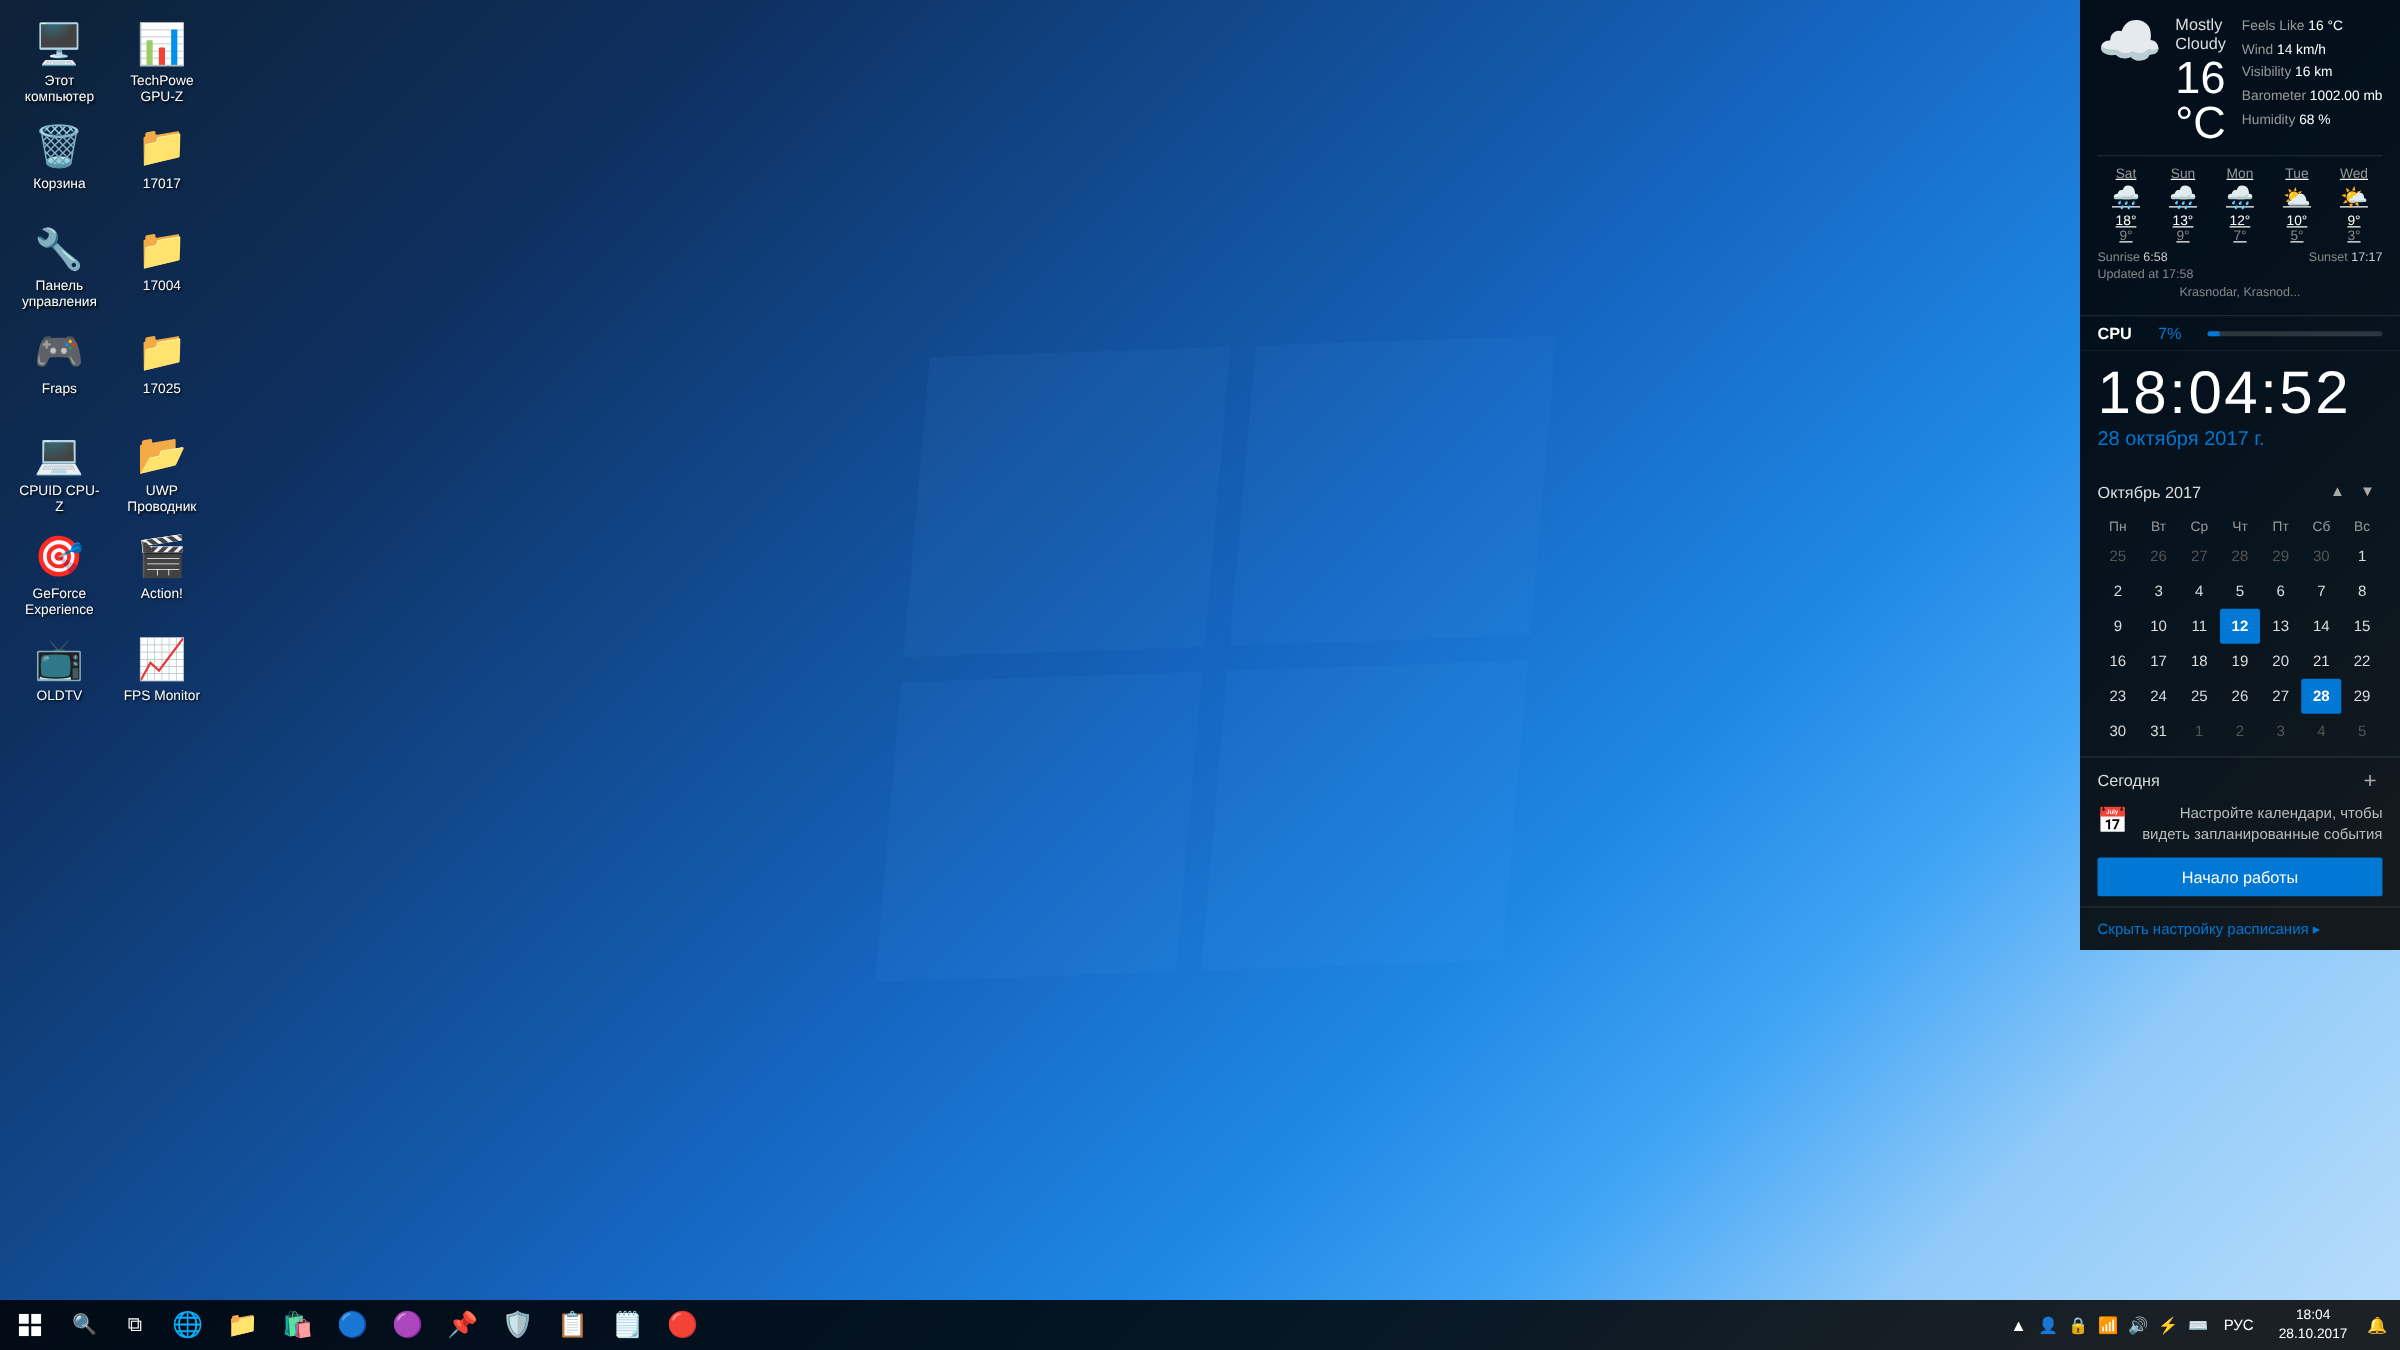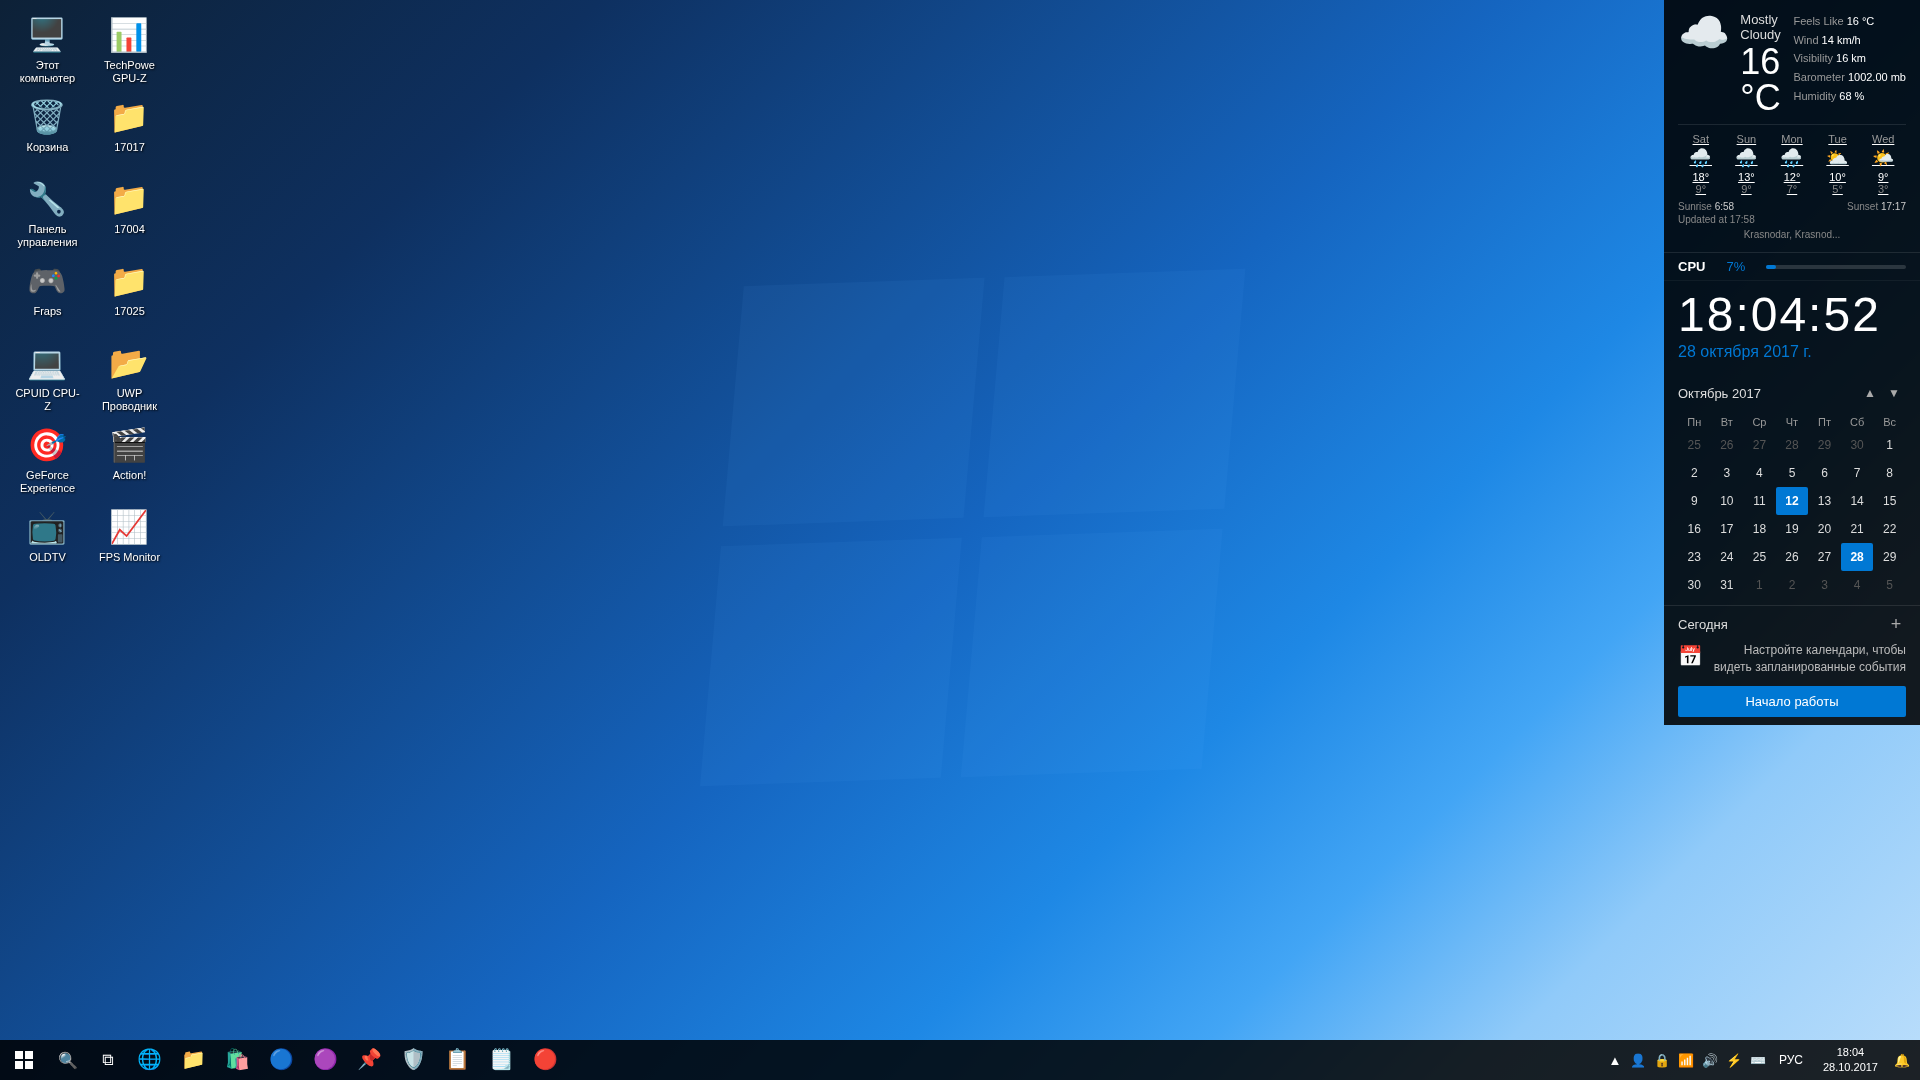--- a/index.html
+++ b/index.html
@@ -637,20 +637,21 @@
         <span class="today-label">Сегодня</span>
         <div class="today-add">+</div>
       </div>
       <div class="today-calendar-msg">
         <div class="today-cal-icon">📅</div>
         <div class="today-msg-text">Настройте календари, чтобы видеть запланированные события</div>
       </div>
       <button class="btn-start-work">Начало работы</button>
     </div>
 
+    <div class="hide-schedule">Скрыть настройку расписания ▸</div>
 
   </div>
 
   <div style="position:absolute; top:10px; left:10px;" id="icons-container">
   <div class="desktop-icon" style="position: absolute; left: 0px; top: 0px;">
     <div class="icon-img">🖥️</div>
     <div class="icon-label">Этот
 компьютер</div>
   </div>
       <div class="desktop-icon" style="position: absolute; left: 82px; top: 0px;">

